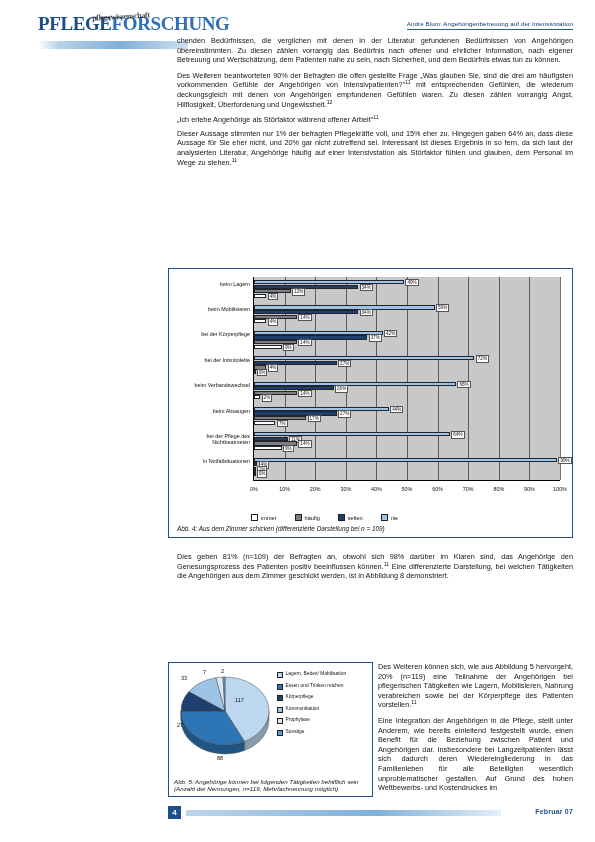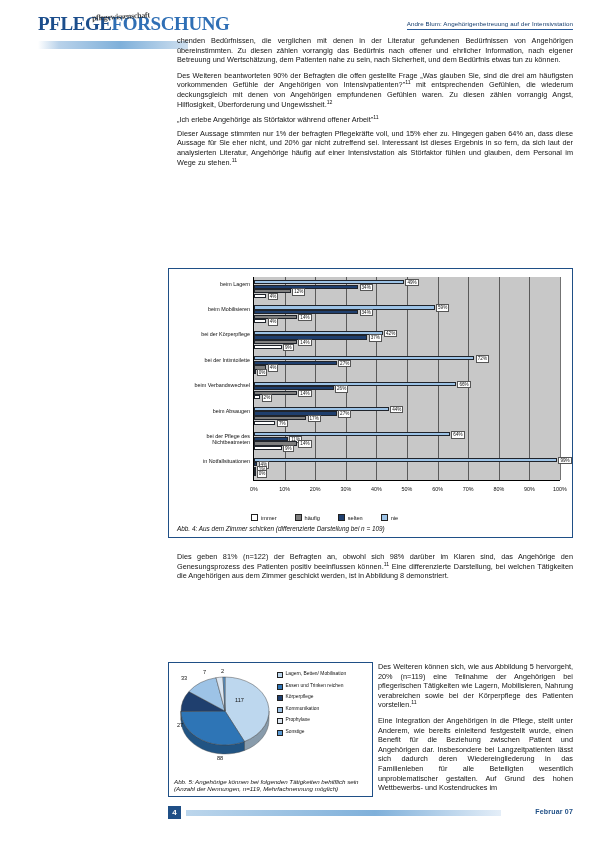--- a/index.html
+++ b/index.html
@@ -276,21 +276,21 @@
         </div>
         <div class="li">
           <span class="swatch" style="background: rgb(157, 195, 230);"></span>
           <span>nie</span>
         </div>
       </div>
     <div class="cap">Abb. 4: Aus dem Zimmer schicken (differenzierte Darstellung bei n = 109)</div>
   </div>
 
   <div class="col" id="text-mid">
-    <p class="para"><span>Dies geben 81% (n=122) der Befragten an, obwohl sich 98% darüber im Klaren sind, das Angehörige den Genesungsprozess des Patienten positiv beeinflussen können.</span><sup>11</sup><span> Eine differenzierte Darstellung, bei welchen Tätigkeiten die Angehörigen aus dem Zimmer geschickt werden, ist in Abbildung 8 demonstriert.</span></p>
+    <p class="para"><span>Dies geben 81% (n=109) der Befragten an, obwohl sich 98% darüber im Klaren sind, das Angehörige den Genesungsprozess des Patienten positiv beeinflussen können.</span><sup>11</sup><span> Eine differenzierte Darstellung, bei welchen Tätigkeiten die Angehörigen aus dem Zimmer geschickt werden, ist in Abbildung 8 demonstriert.</span></p>
   </div>
 
   <div id="fig5">
     <div id="pie-wrap">
       <svg id="pie-svg" viewBox="0 0 104 95" width="104" height="95">
           <path d="M 96 44 A 44 34 0 0 1 71.4795527618759 74.4864856251208 L 71.4795527618759 83.4864856251208 A 44 34 0 0 0 96 53 Z" fill="rgb(136,155,171)" stroke="#4a4a4a" stroke-width="0.4"></path>
           <path d="M 71.4795527618759 74.4864856251208 A 44 34 0 0 1 8.002892121558602 44.389824123768285 L 8.002892121558602 53.389824123768285 A 44 34 0 0 0 71.4795527618759 83.4864856251208 Z" fill="rgb(33,84,131)" stroke="#4a4a4a" stroke-width="0.4"></path>
           <path d="M 8.002892121558602 44.389824123768285 A 44 34 0 0 1 8 44.00000000000001 L 8 53.00000000000001 A 44 34 0 0 0 8.002892121558602 53.389824123768285 Z" fill="rgb(22,45,79)" stroke="#4a4a4a" stroke-width="0.4"></path>
           <path d="M 52 44 L 52 10 A 44 34 0 0 1 71.4795527618759 74.4864856251208 Z" fill="#bdd7ee" stroke="#3d3d3d" stroke-width="0.45"></path>
           <path d="M 52 44 L 71.4795527618759 74.4864856251208 A 44 34 0 0 1 8.002892121558602 44.389824123768285 Z" fill="#2e75b6" stroke="#3d3d3d" stroke-width="0.45"></path>

